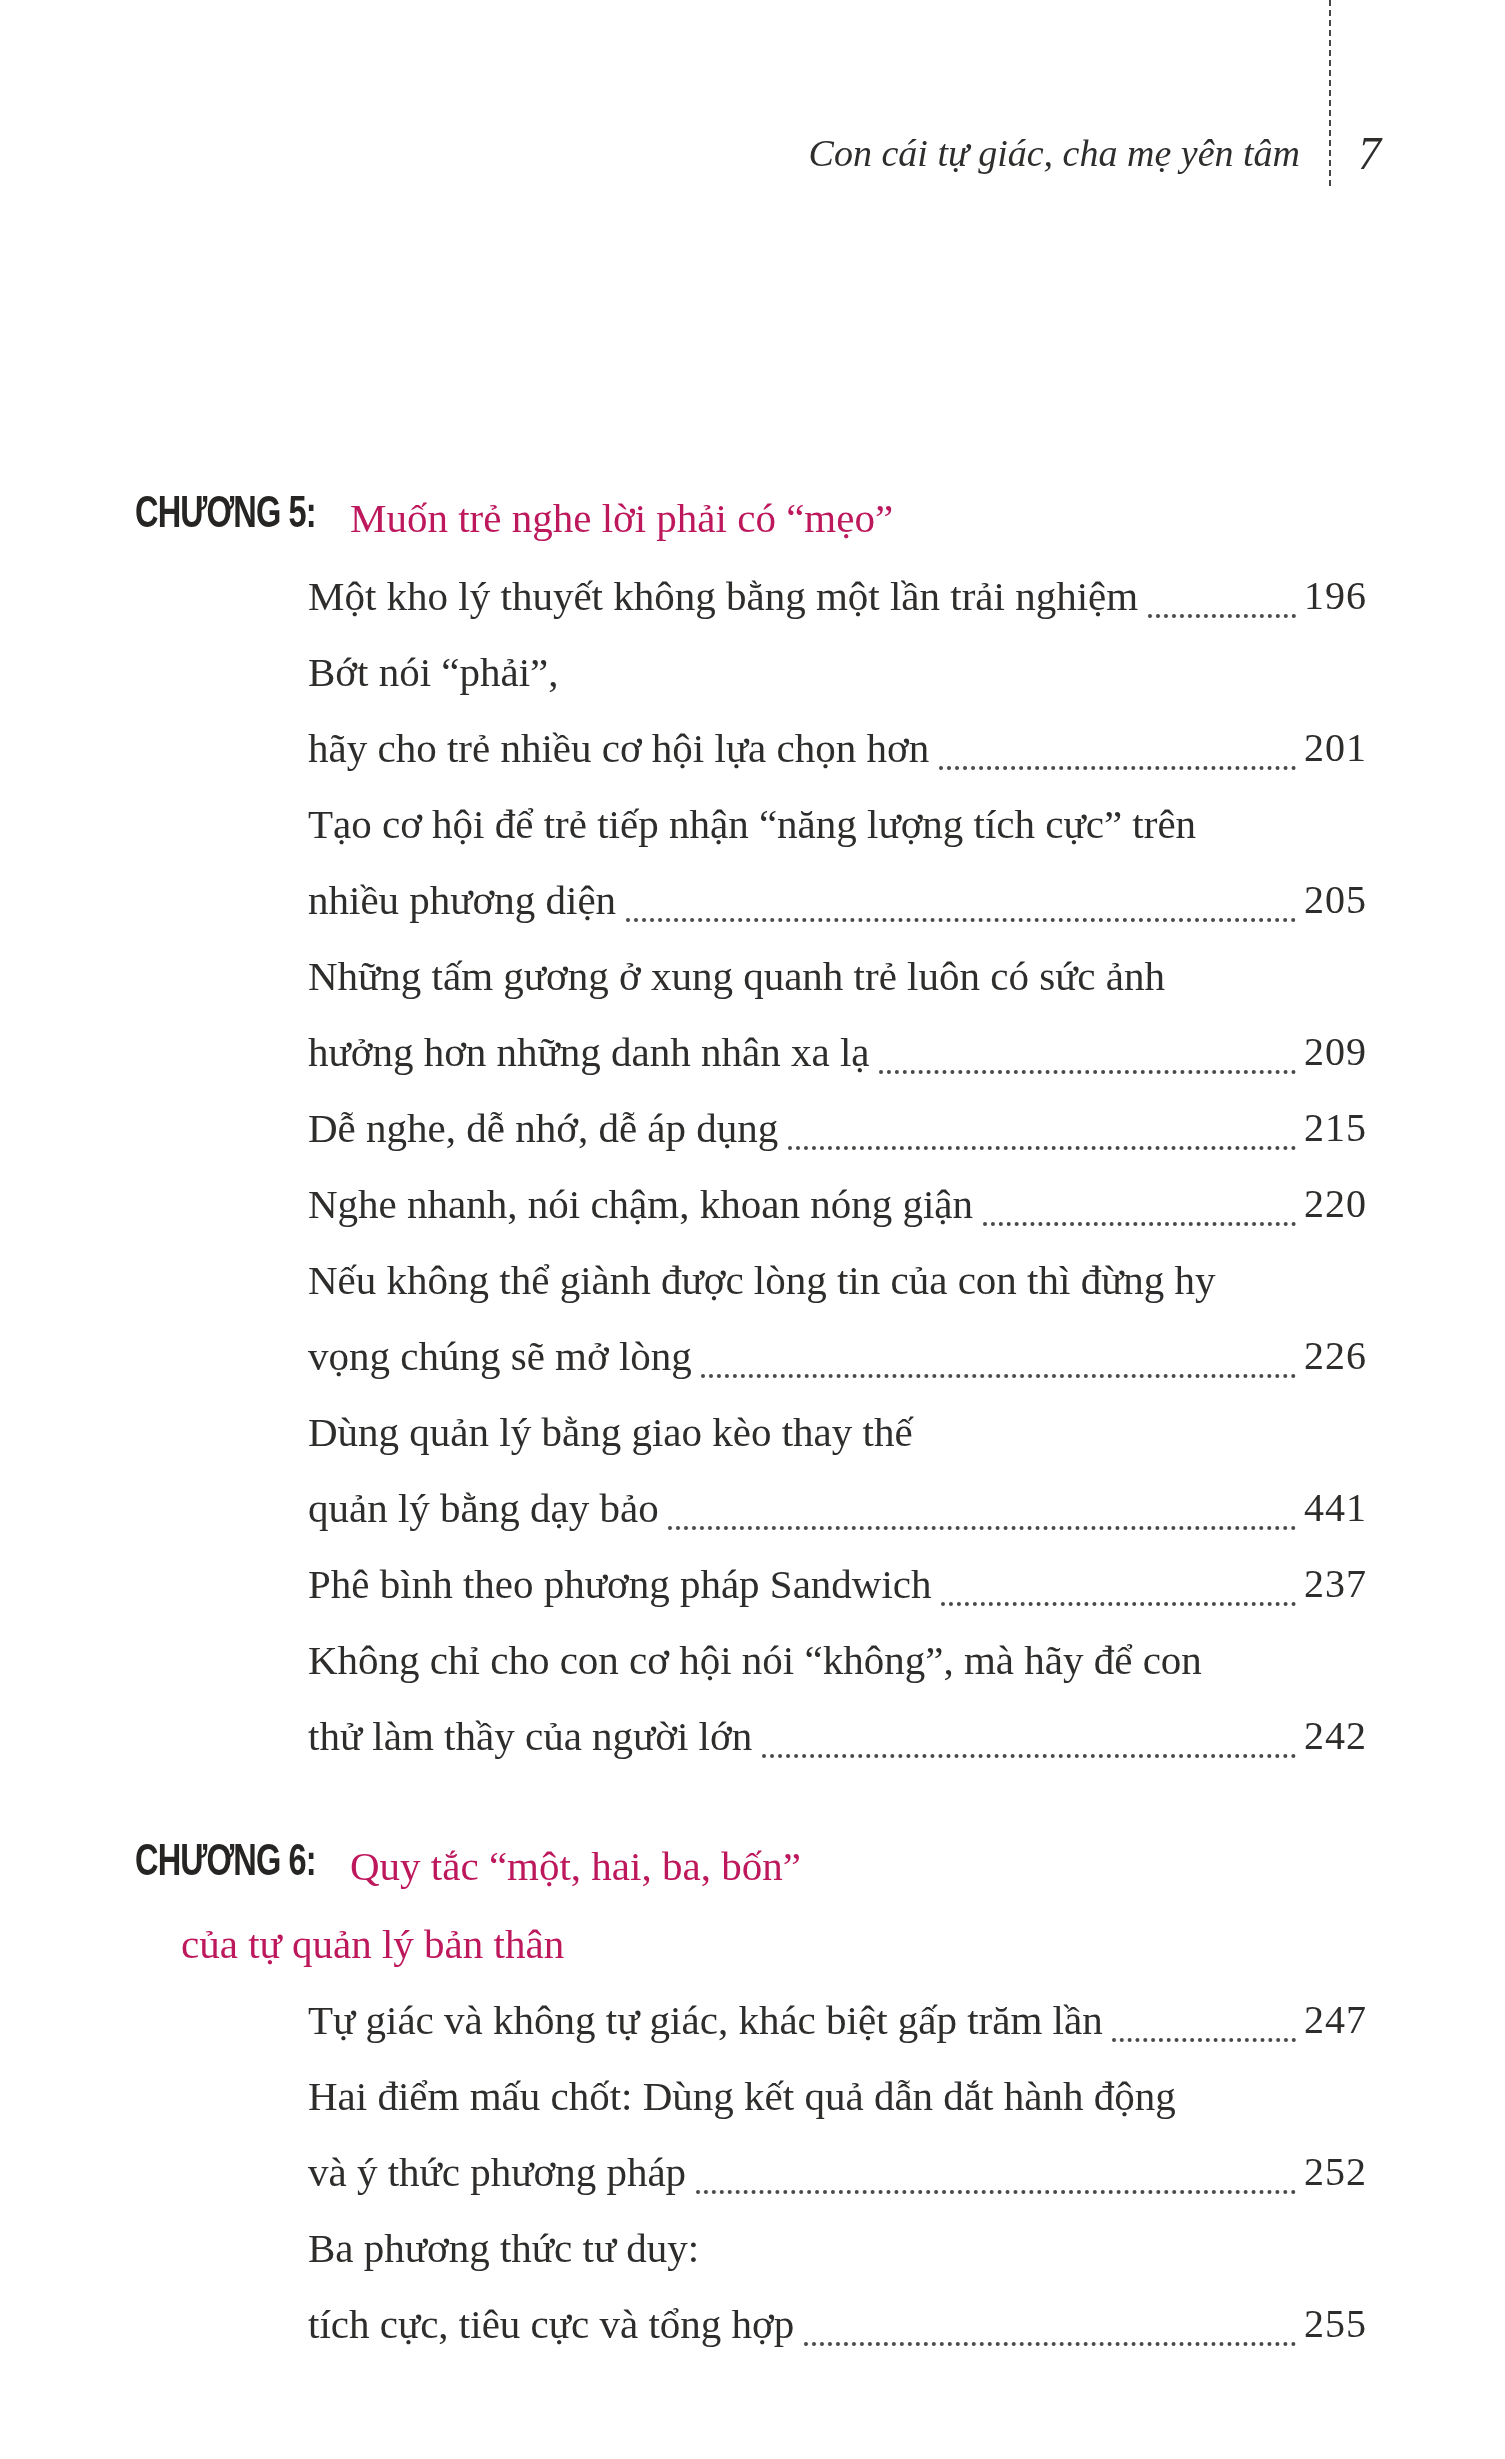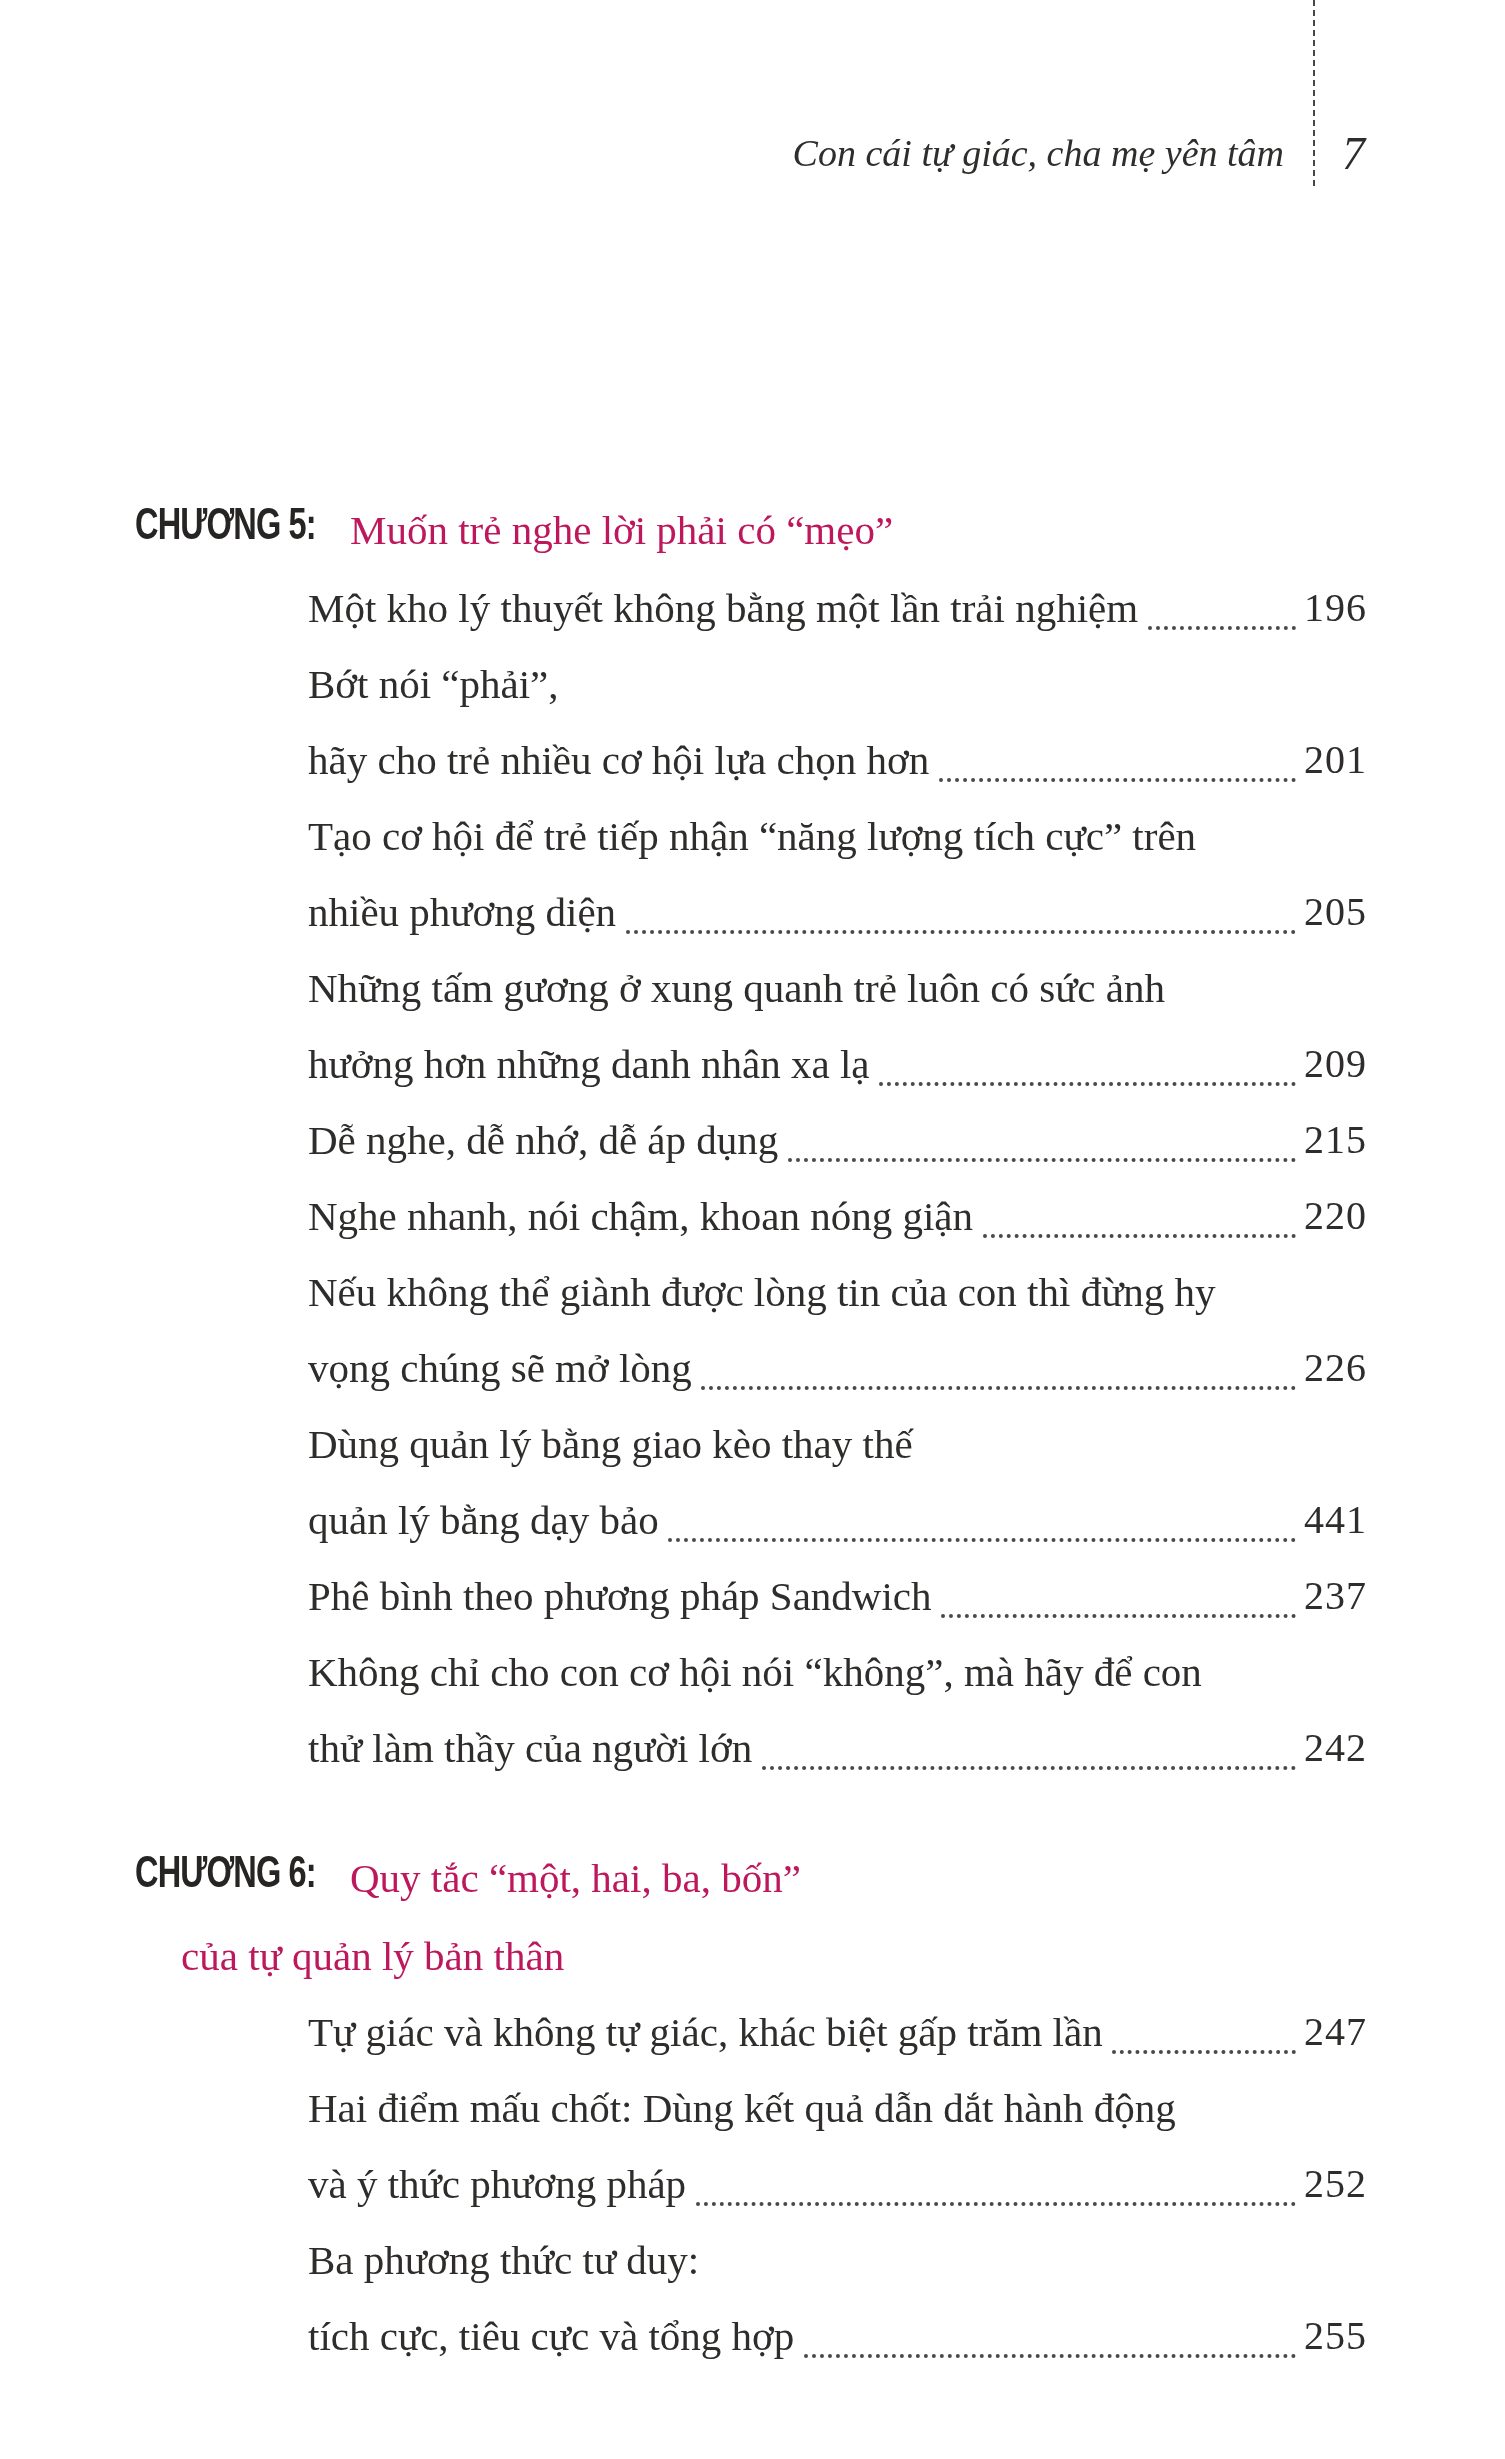--- a/index.html
+++ b/index.html
@@ -10,21 +10,21 @@
     height: 2459px;
     background: #ffffff;
     color: #2e2d2b;
     font-family: "Liberation Serif", serif;
     overflow: hidden;
   }
   
   .running-head {
     position: absolute;
     top: 0;
-    right: 140px;
+    right: 124px;
     display: flex;
     align-items: flex-end;
   }
   .running-head .rh-title {
     font-style: italic;
     font-size: 38px;
     color: #2f2e2c;
     margin-bottom: 11.5px;
     white-space: nowrap;
   }
@@ -36,21 +36,21 @@
   }
   .running-head .rh-page {
     font-style: italic;
     font-size: 46px;
     margin-bottom: 5.8px;
   }
   
   .toc {
     position: absolute;
     left: 135px;
-    top: 492px;
+    top: 480px;
     width: 1232px;
   }
   .chapter-heading {
     display: flex;
     align-items: baseline;
     line-height: 76px;
     white-space: nowrap;
   }
   .chapter-label {
     font-family: "Liberation Sans", sans-serif;

